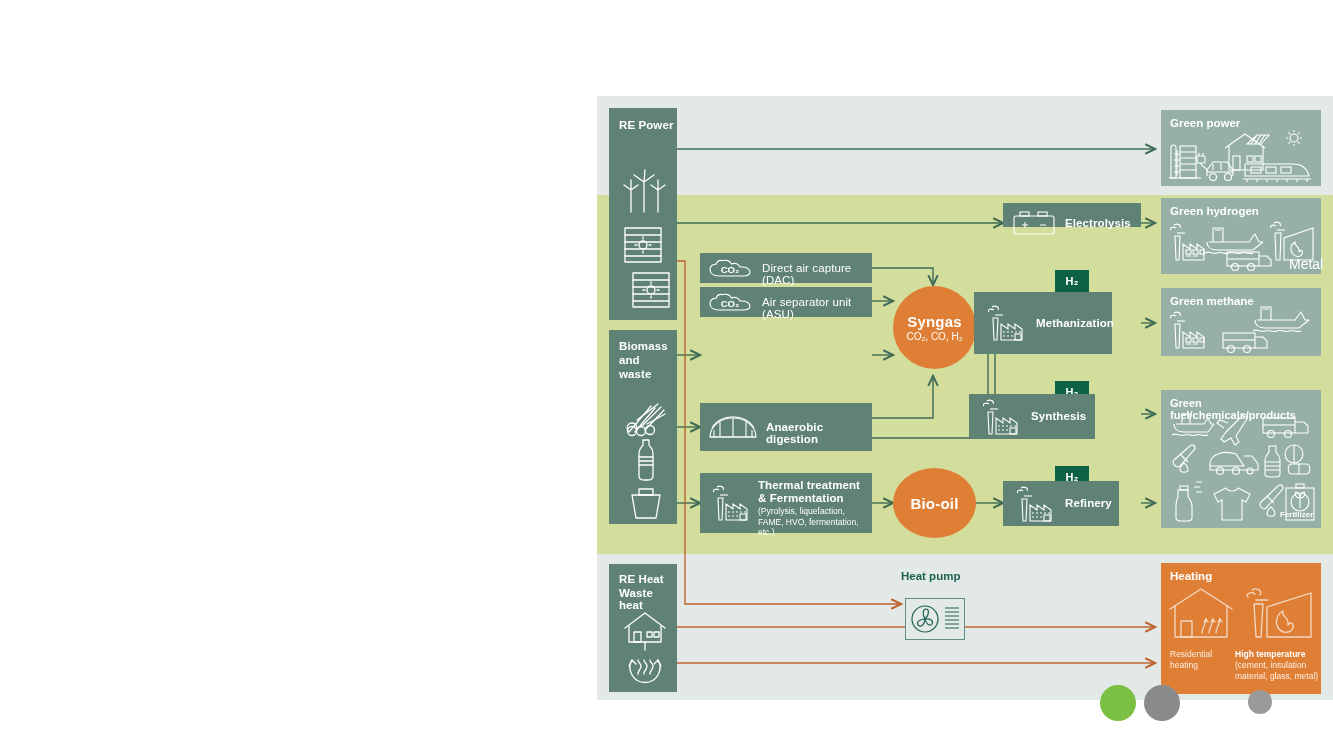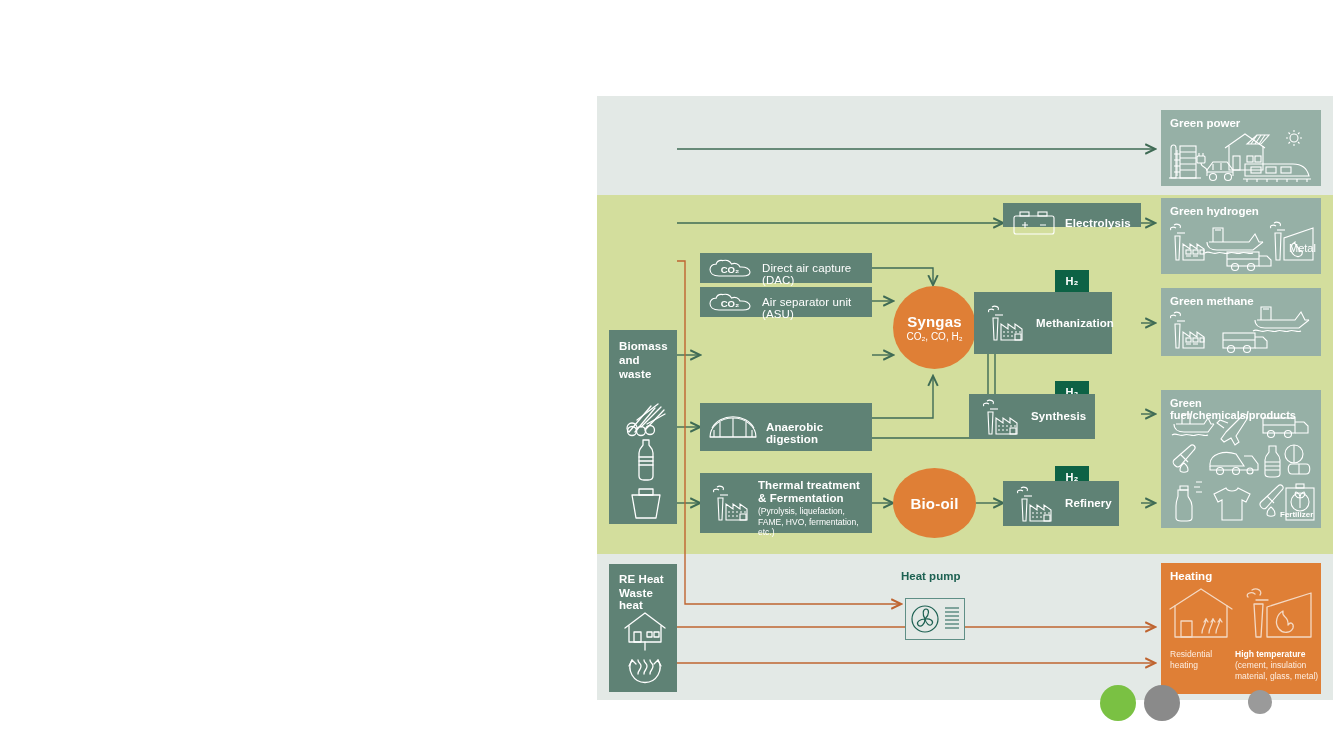--- a/index.html
+++ b/index.html
@@ -98,20 +98,40 @@
 
     <path class="lno" d="M677,261 L685,261 L685,604 L901,604" marker-end="url(#aho)"></path>
 
     <path class="lno" d="M677,627 L905,627"></path>
 
     <path class="lno" d="M965,627 L1155,627" marker-end="url(#aho)"></path>
 
     <path class="lno" d="M677,663 L1155,663" marker-end="url(#aho)"></path>
   </svg>
 
+  <div class="dbox" id="re-power" style="left:609px;top:108px;width:68px;height:212px;">
+    <div class="lbl" style="left:10px;top:11px;">RE Power</div>
+    <svg style="position:absolute;left:12px;top:58px;width:46px;height:48px;" viewBox="0 0 46 48">
+      <path class="ic" d="M23,16 L23,46 M23,16 L13,9 M23,16 L33,9 M23,16 L24,4"></path>
+      <path class="ic" d="M10,24 L10,46 M10,24 L3,19 M10,24 L17,19 M10,24 L10,14"></path>
+      <path class="ic" d="M37,24 L37,46 M37,24 L30,19 M37,24 L44,19 M37,24 L37,14"></path>
+    </svg>
+    <svg style="position:absolute;left:14px;top:118px;width:40px;height:38px;" viewBox="0 0 40 38">
+      <rect class="ic" x="2" y="2" width="36" height="34"></rect>
+      <path class="ic" d="M2,9 H38 M2,16 H38 M2,23 H38 M2,30 H38"></path>
+      <circle class="ic" cx="20" cy="19" r="4"></circle>
+      <path class="ic" d="M20,11 V13 M20,25 V27 M12,19 H14 M26,19 H28"></path>
+    </svg>
+    <svg style="position:absolute;left:22px;top:163px;width:40px;height:38px;" viewBox="0 0 40 38">
+      <rect class="ic" x="2" y="2" width="36" height="34"></rect>
+      <path class="ic" d="M2,9 H38 M2,16 H38 M2,23 H38 M2,30 H38"></path>
+      <circle class="ic" cx="20" cy="19" r="4"></circle>
+      <path class="ic" d="M20,11 V13 M20,25 V27 M12,19 H14 M26,19 H28"></path>
+    </svg>
+  </div>
 
   <div class="dbox" id="biomass-waste" style="left:609px;top:330px;width:68px;height:194px;">
     <div class="lbl" style="left:10px;top:9px;line-height:14px;">Biomass</div>
     <div class="lbl" style="left:10px;top:23px;line-height:14px;">and</div>
     <div class="lbl" style="left:10px;top:37px;line-height:14px;">waste</div>
     <svg style="position:absolute;left:12px;top:72px;width:46px;height:34px;" viewBox="0 0 46 34">
       <path class="ic" d="M8,30 L30,4 M8,30 A5,5 0 1,1 14,30 M14,30 L34,6"></path>
       <ellipse class="ic" cx="11" cy="29" rx="4.5" ry="4.5"></ellipse>
       <ellipse class="ic" cx="20" cy="29" rx="4.5" ry="4.5"></ellipse>
       <path class="ic" d="M20,25 L40,5 M24,28 L43,8"></path>
@@ -359,21 +379,21 @@
       </g>
       <g>
         <path class="ict" d="M104,8 C102,6 106,4 109,6 M107,3 C110,1 115,3 113,6"></path>
         <path class="ict" d="M110,10 H118"></path>
         <path class="ict" d="M108,13 H114 L113,40 H109 Z"></path>
         <path class="ict" d="M117,40 V18 L146,8 V40 Z"></path>
         <path class="ict" d="M126,34 C122,30 124,24 128,22 C127,27 133,25 132,32
                              C134,29 136,31 135,34 C134,37 129,38 126,34 Z"></path>
       </g>
     </svg>
-    <div class="mini" style="left:128px;top:44px;font-size:11px;">Metal</div>
+    <div class="mini" style="left:128px;top:58px;font-size:14px;">Metal</div>
   </div>
 
   <div class="outbox" id="out-green-methane" style="left:1161px;top:288px;width:160px;height:68px;">
     <div class="otitle">Green methane</div>
     <svg style="position:absolute;left:6px;top:14px;width:150px;height:52px;" viewBox="0 0 150 52">
       <g>
         <path class="ict" d="M94,18 V5 H104 V18"></path>
         <path class="ict" d="M96,7 H102"></path>
         <path class="ict" d="M90,18 H128 L134,10 L138,18 H142"></path>
         <path class="ict" d="M88,18 C88,23 92,26 98,26 H132 L142,18"></path>

